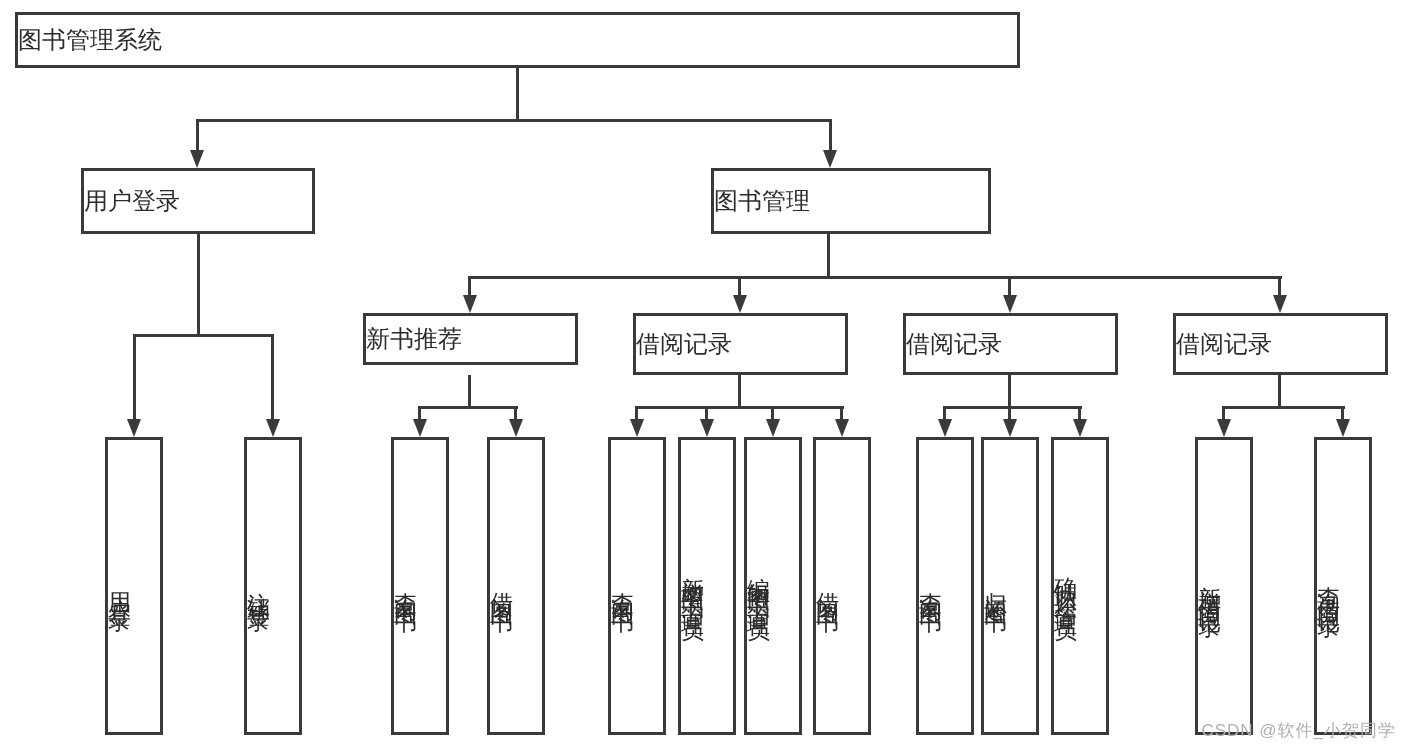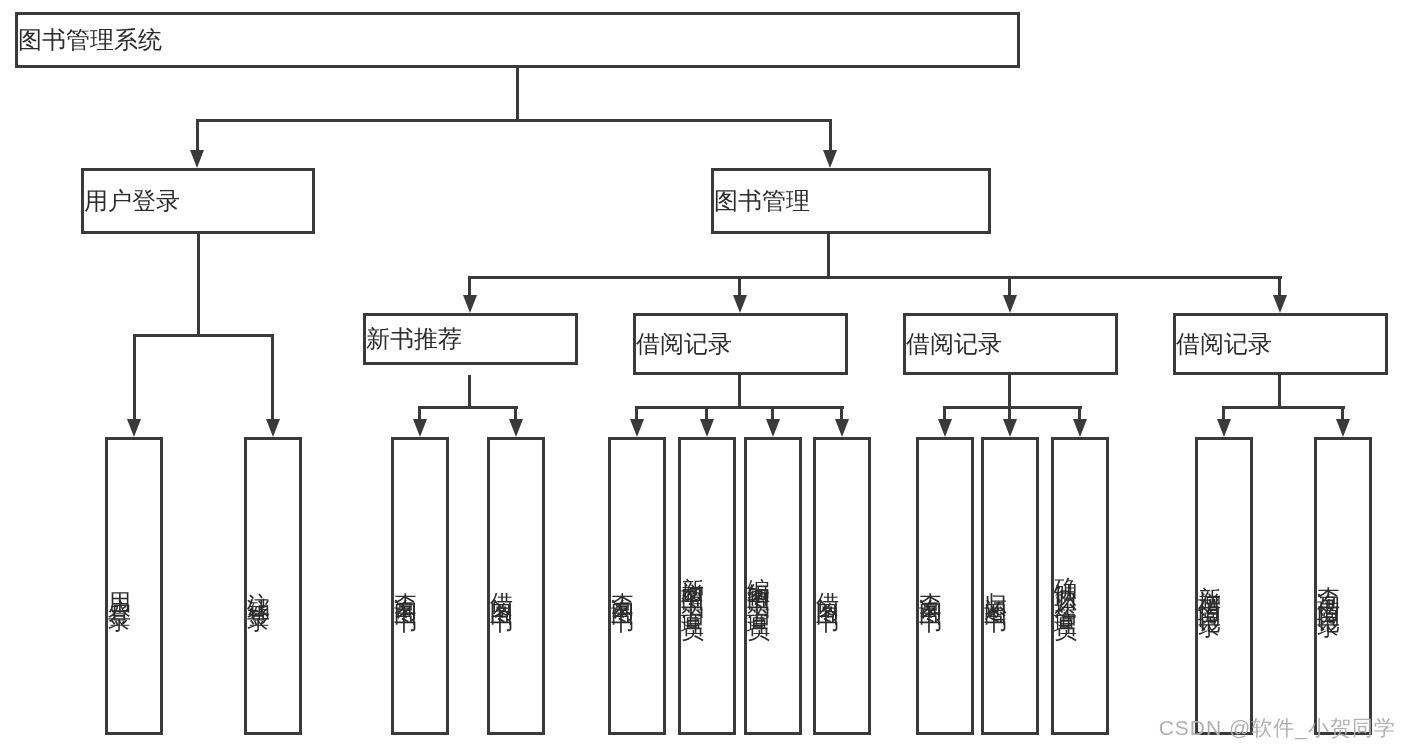--- a/index.html
+++ b/index.html
@@ -44,21 +44,21 @@
   .a {
     position: absolute; width: 0; height: 0;
     border-left: 7px solid transparent;
     border-right: 7px solid transparent;
     border-top: 18px solid var(--line);
   }
   .watermark {
     position: absolute;
     right: 9px;
     bottom: 5px;
-    font-size: 21px;
+    font-size: 17px;
     color: var(--watermark);
     letter-spacing: 1px;
   }
 </style>
 </head>
 <body>
 
 <div class="canvas">
 
   <div class="node" style="left:15px;top:12px;width:1005px;height:56px">

